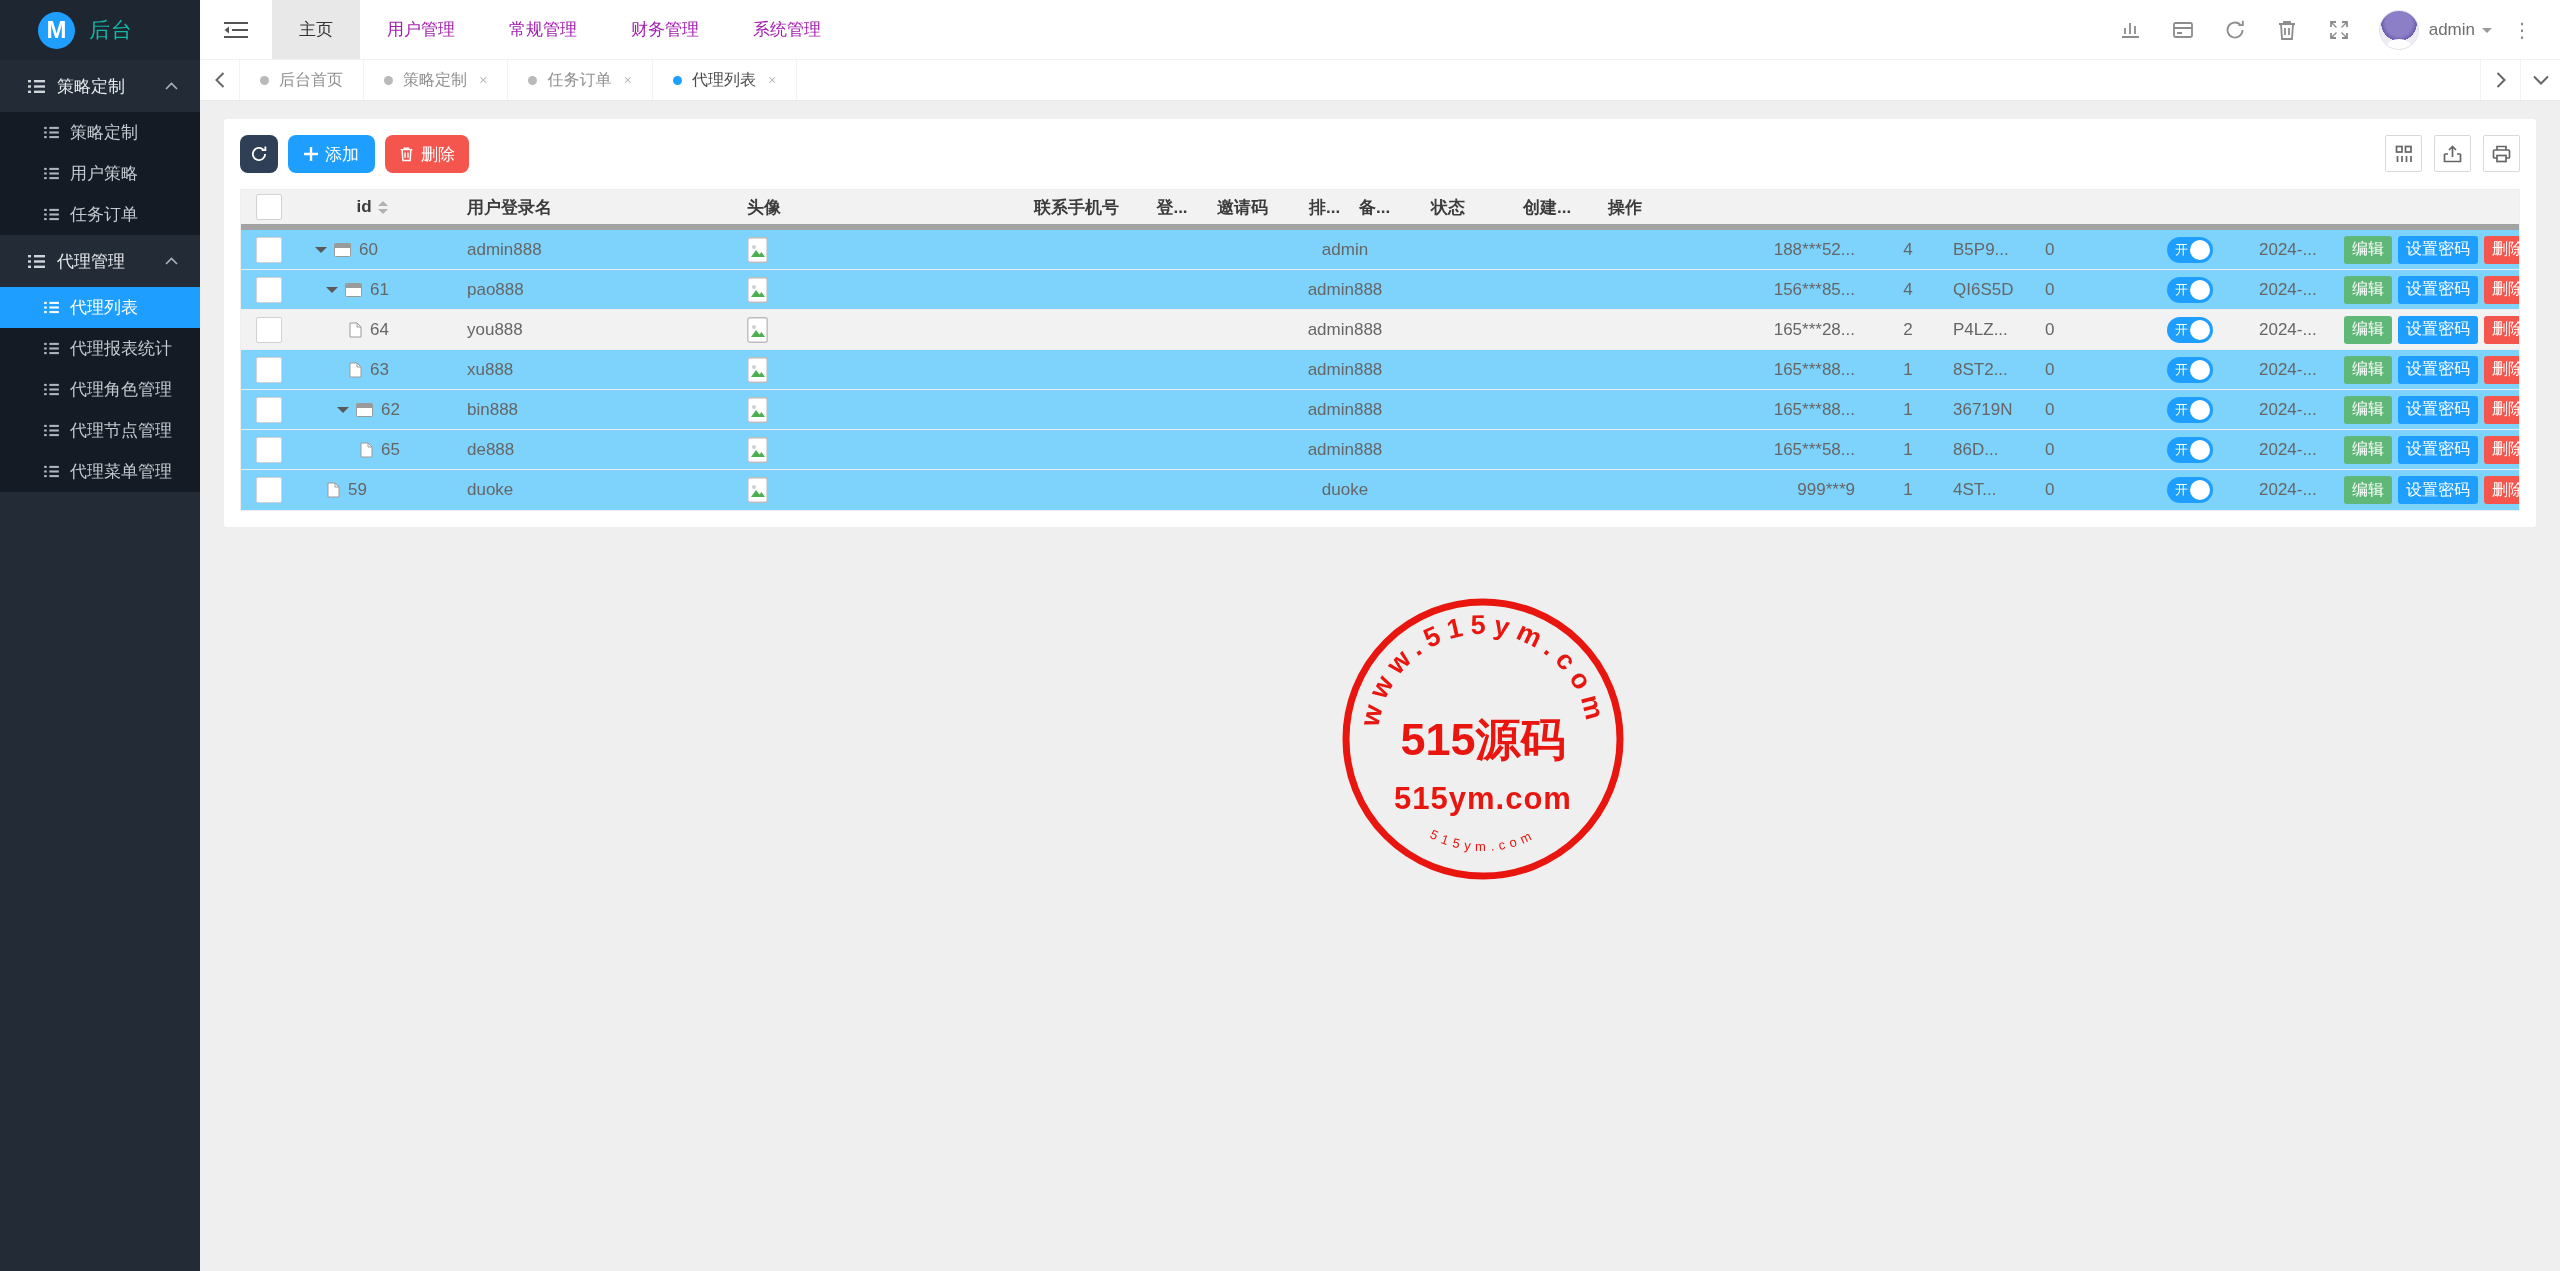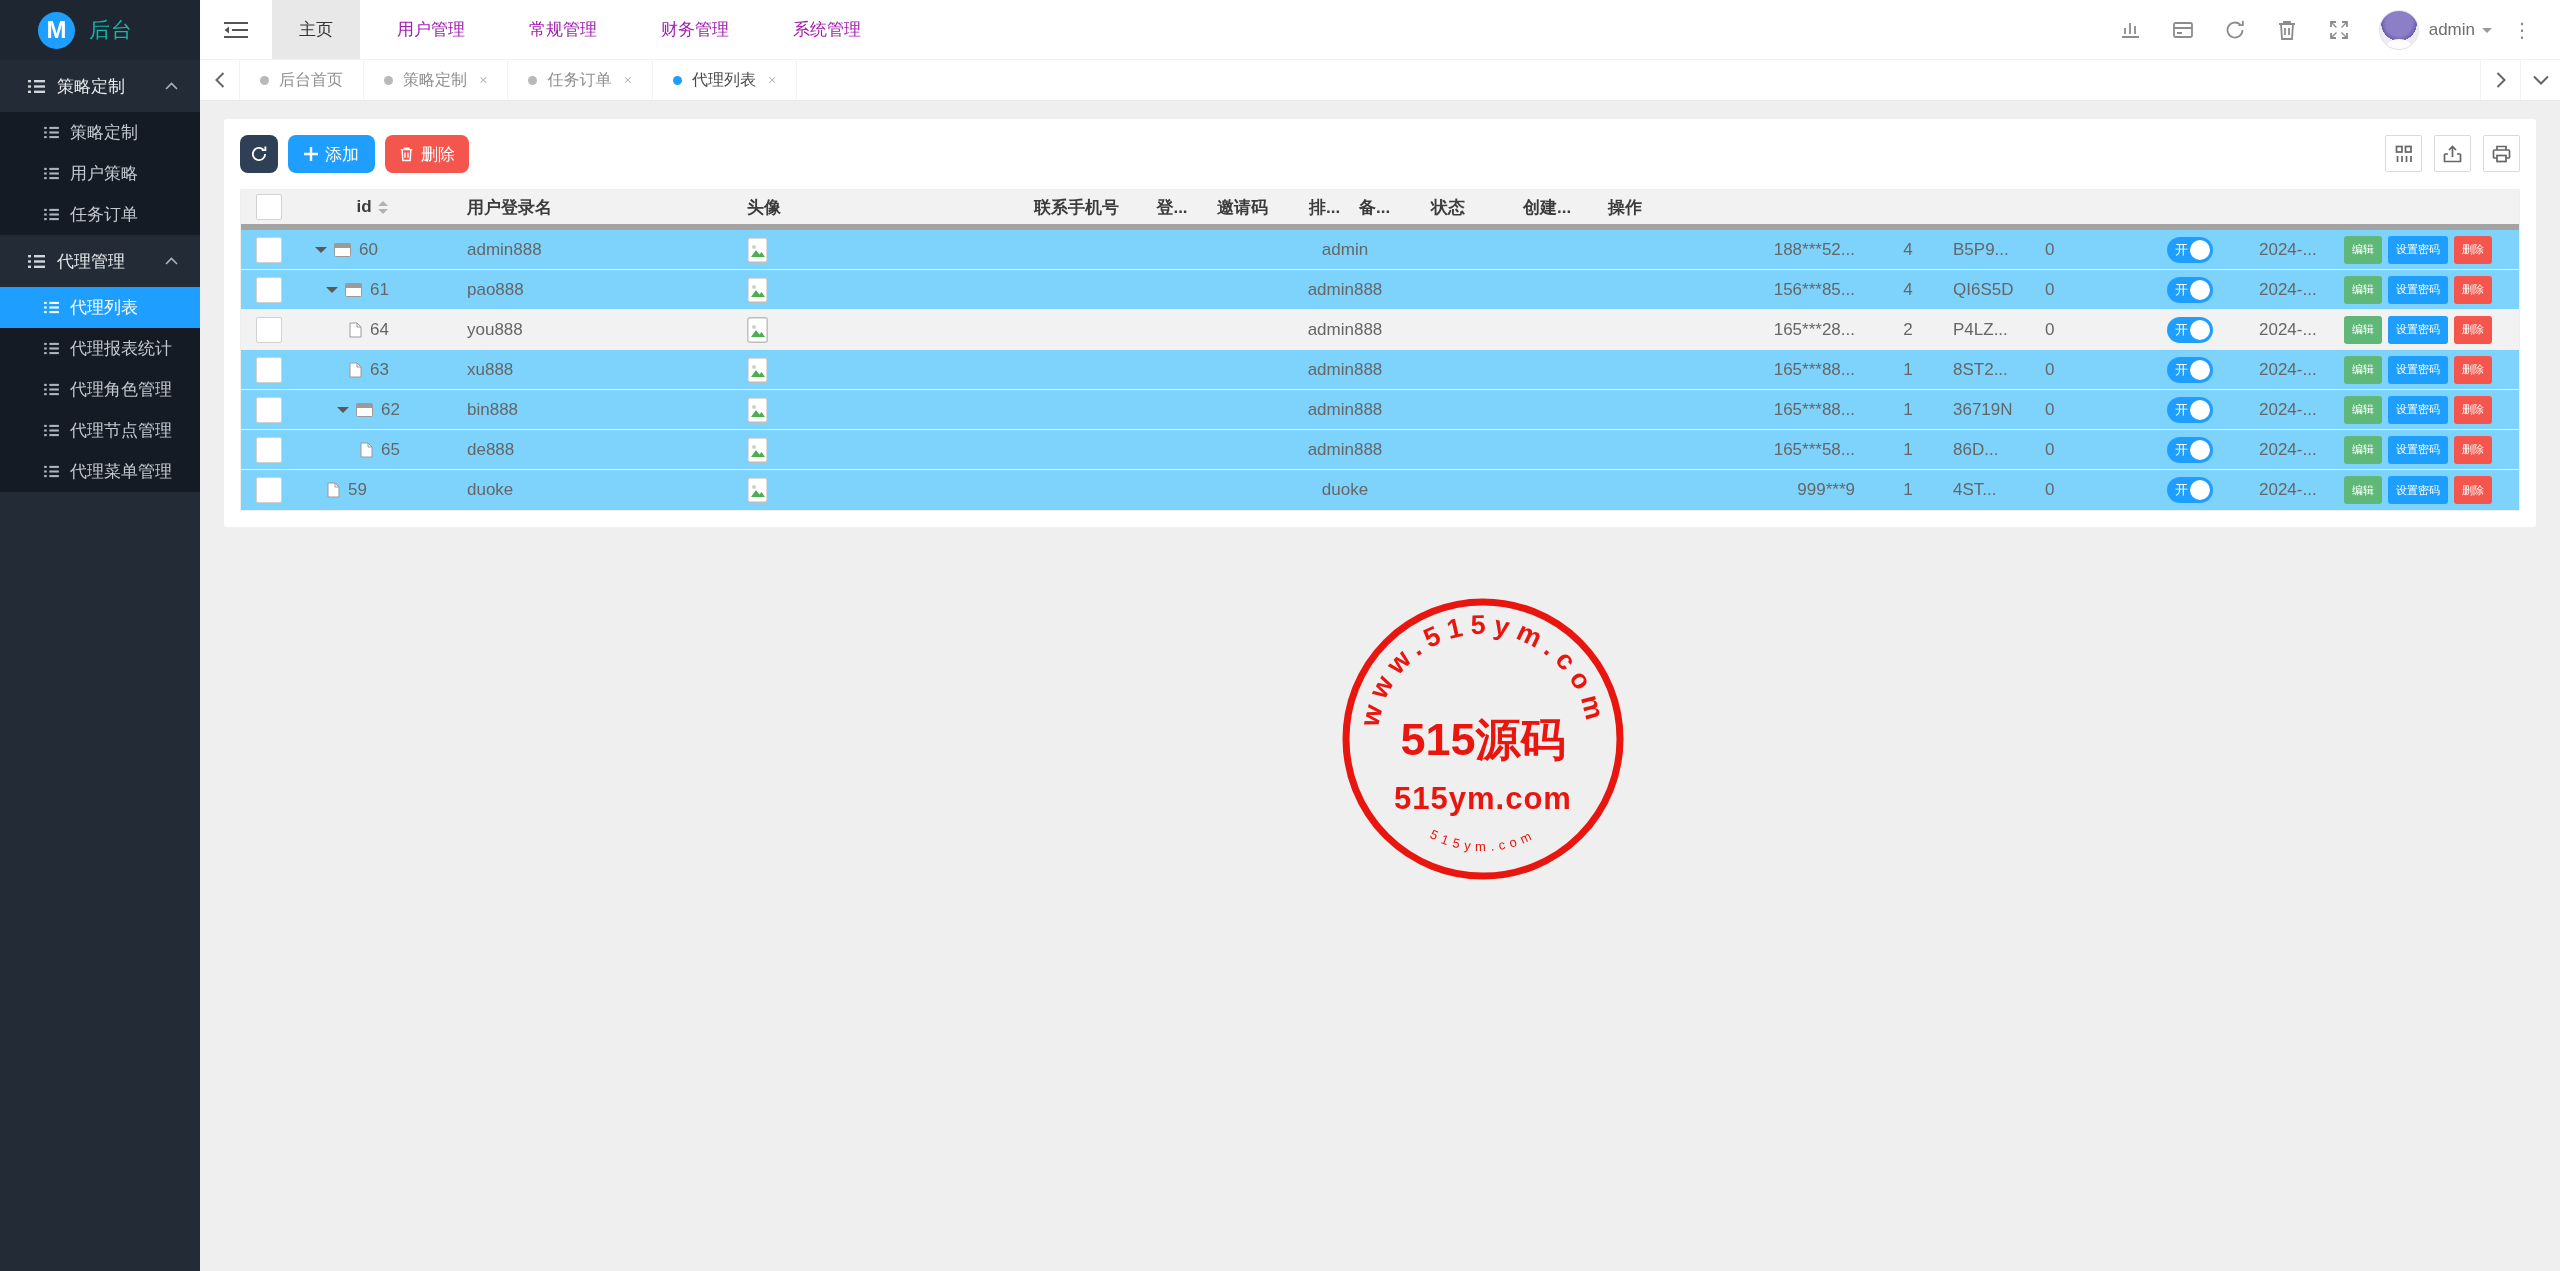--- a/index.html
+++ b/index.html
@@ -21,21 +21,21 @@
   .submenu .item { height:41px; display:flex; align-items:center; padding-left:44px; color:#c3c9d0; font-size:17px; cursor:pointer; }
   .submenu .item .mi { margin-right:11px; color:#aeb5bd; }
   .submenu .item.active { background:#1E9FFF; color:#fff; }
   .submenu .item.active .mi { color:#fff; }
   svg.ic { display:block; }
   
   .main { margin-left:200px; }
   
   .topbar { height:60px; background:#fff; display:flex; align-items:stretch; border-bottom:1px solid #f2f2f2; }
   .burger { width:72px; display:flex; align-items:center; justify-content:center; color:#555; cursor:pointer; }
-  .topnav { display:flex; align-items:stretch;gap:10px; }
+  .topnav { display:flex; align-items:stretch; }
   .topnav .tn { display:flex; align-items:center; padding:0 27px; font-size:17px; color:#a21caf; cursor:pointer; }
   .topnav .tn.active { background:#e8e8e8; color:#333; }
   .top-actions { margin-left:auto; display:flex; align-items:center; padding-right:14px; }
   .ta-ic { width:52px; display:flex; justify-content:center; color:#8c8c8c; cursor:pointer; }
   .avatar { width:40px; height:40px; border-radius:50%; margin:0 10px 0 14px; cursor:pointer;
     background:radial-gradient(circle at 50% 32%, #8d7fc7 0 40%, #6d5fae 55%, #f1ecf4 56%);
     border:1px solid #e3e0ea; position:relative; overflow:hidden; }
   .avatar:after { content:""; position:absolute; left:7px; right:7px; bottom:-6px; height:16px; background:#fdfdfd; border-radius:50% 50% 0 0; }
   .username { color:#6e6e6e; font-size:17px; cursor:pointer; }
   .u-caret { width:0; height:0; border:5px solid transparent; border-top-color:#9a9a9a; margin:6px 0 0 7px; display:inline-block; }
@@ -87,21 +87,21 @@
   .sort-ic { display:inline-flex; flex-direction:column; gap:3px; margin-left:6px; }
   .sort-ic i { width:0; height:0; border:5px solid transparent; }
   .sort-ic .up { border-bottom-color:#b2b2b2; border-top-width:0; }
   .sort-ic .dn { border-top-color:#b2b2b2; border-bottom-width:0; }
   .tree-ind { display:inline-block; height:1px; flex:none; }
   .caret { width:0; height:0; border:6px solid transparent; border-top-color:#595959; border-bottom-width:0; margin-right:7px; flex:none; cursor:pointer; }
   .nico { margin-right:8px; flex:none; display:inline-flex; }
   .switch { width:46px; height:26px; border-radius:26px; background:#1E9FFF; display:inline-flex; align-items:center; position:relative; cursor:pointer; flex:none; }
   .sw-txt { color:#fff; font-size:13px; margin-left:8px; font-style:normal; }
   .knob { position:absolute; right:3px; top:3px; width:20px; height:20px; background:#fff; border-radius:50%; }
-  .chip { height:28px; border:none; border-radius:3px; color:#fff; font-size:11px; padding:0 8px; cursor:pointer; font-family:inherit; }
+  .chip { height:28px; border:none; border-radius:3px; color:#fff; font-size:16px; padding:0 8px; cursor:pointer; font-family:inherit; }
   .chip-edit { background:#5FB878; }
   .chip-pass { background:#1E9FFF; }
   .chip-del  { background:#f4554c; }
   
   .watermark { position:absolute; left:1137px; top:492px; z-index:6; pointer-events:none; }
 </style>
 </head>
 <body>
 
 <aside class="sidebar">

